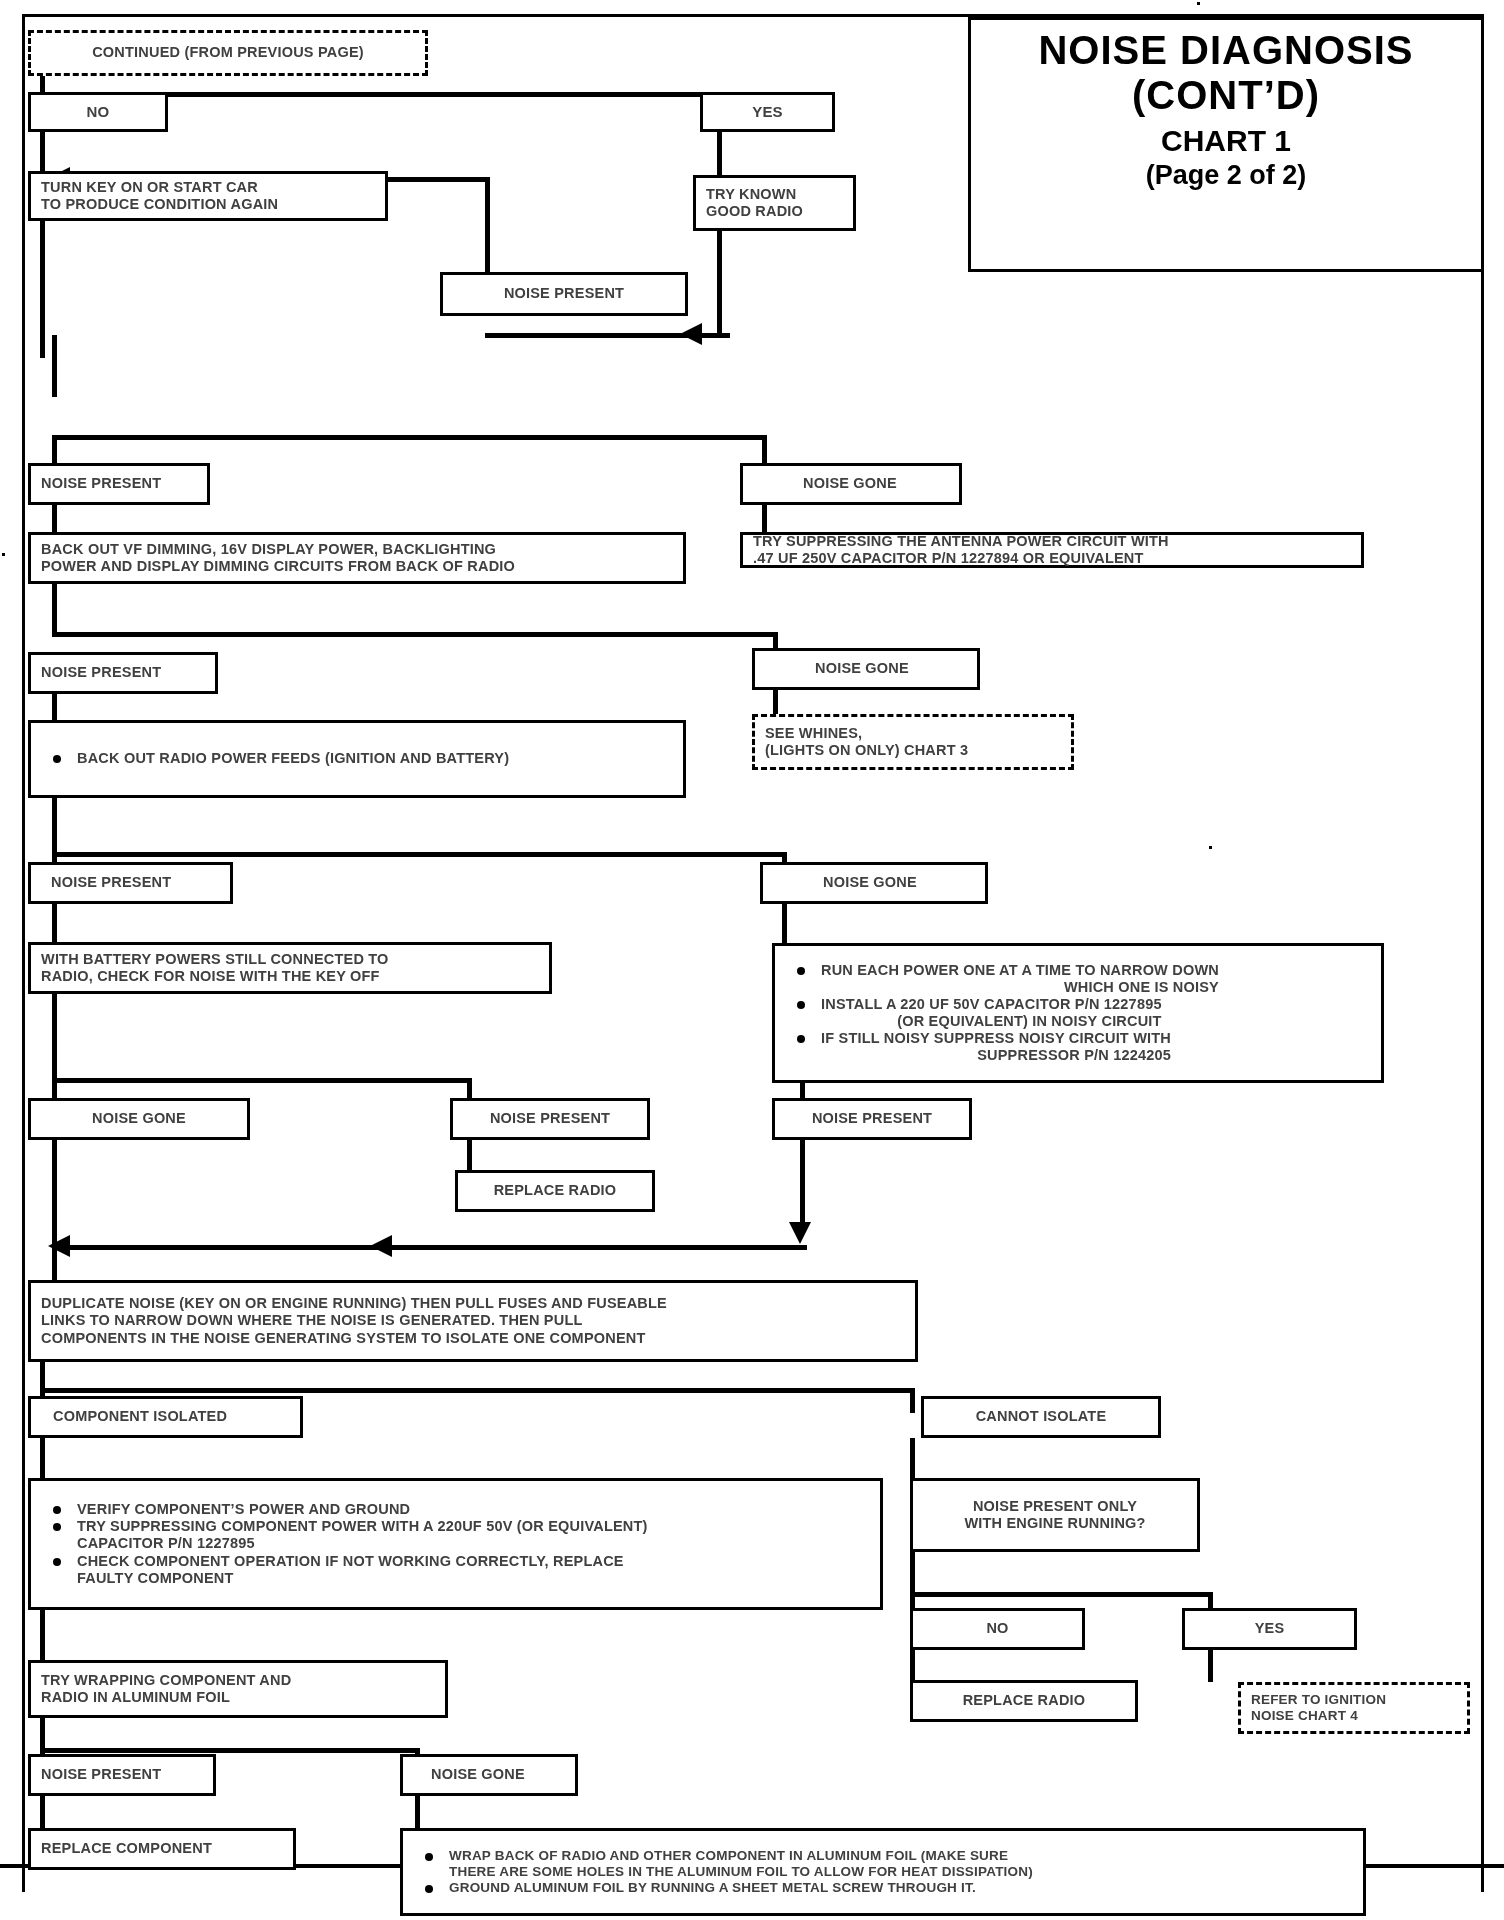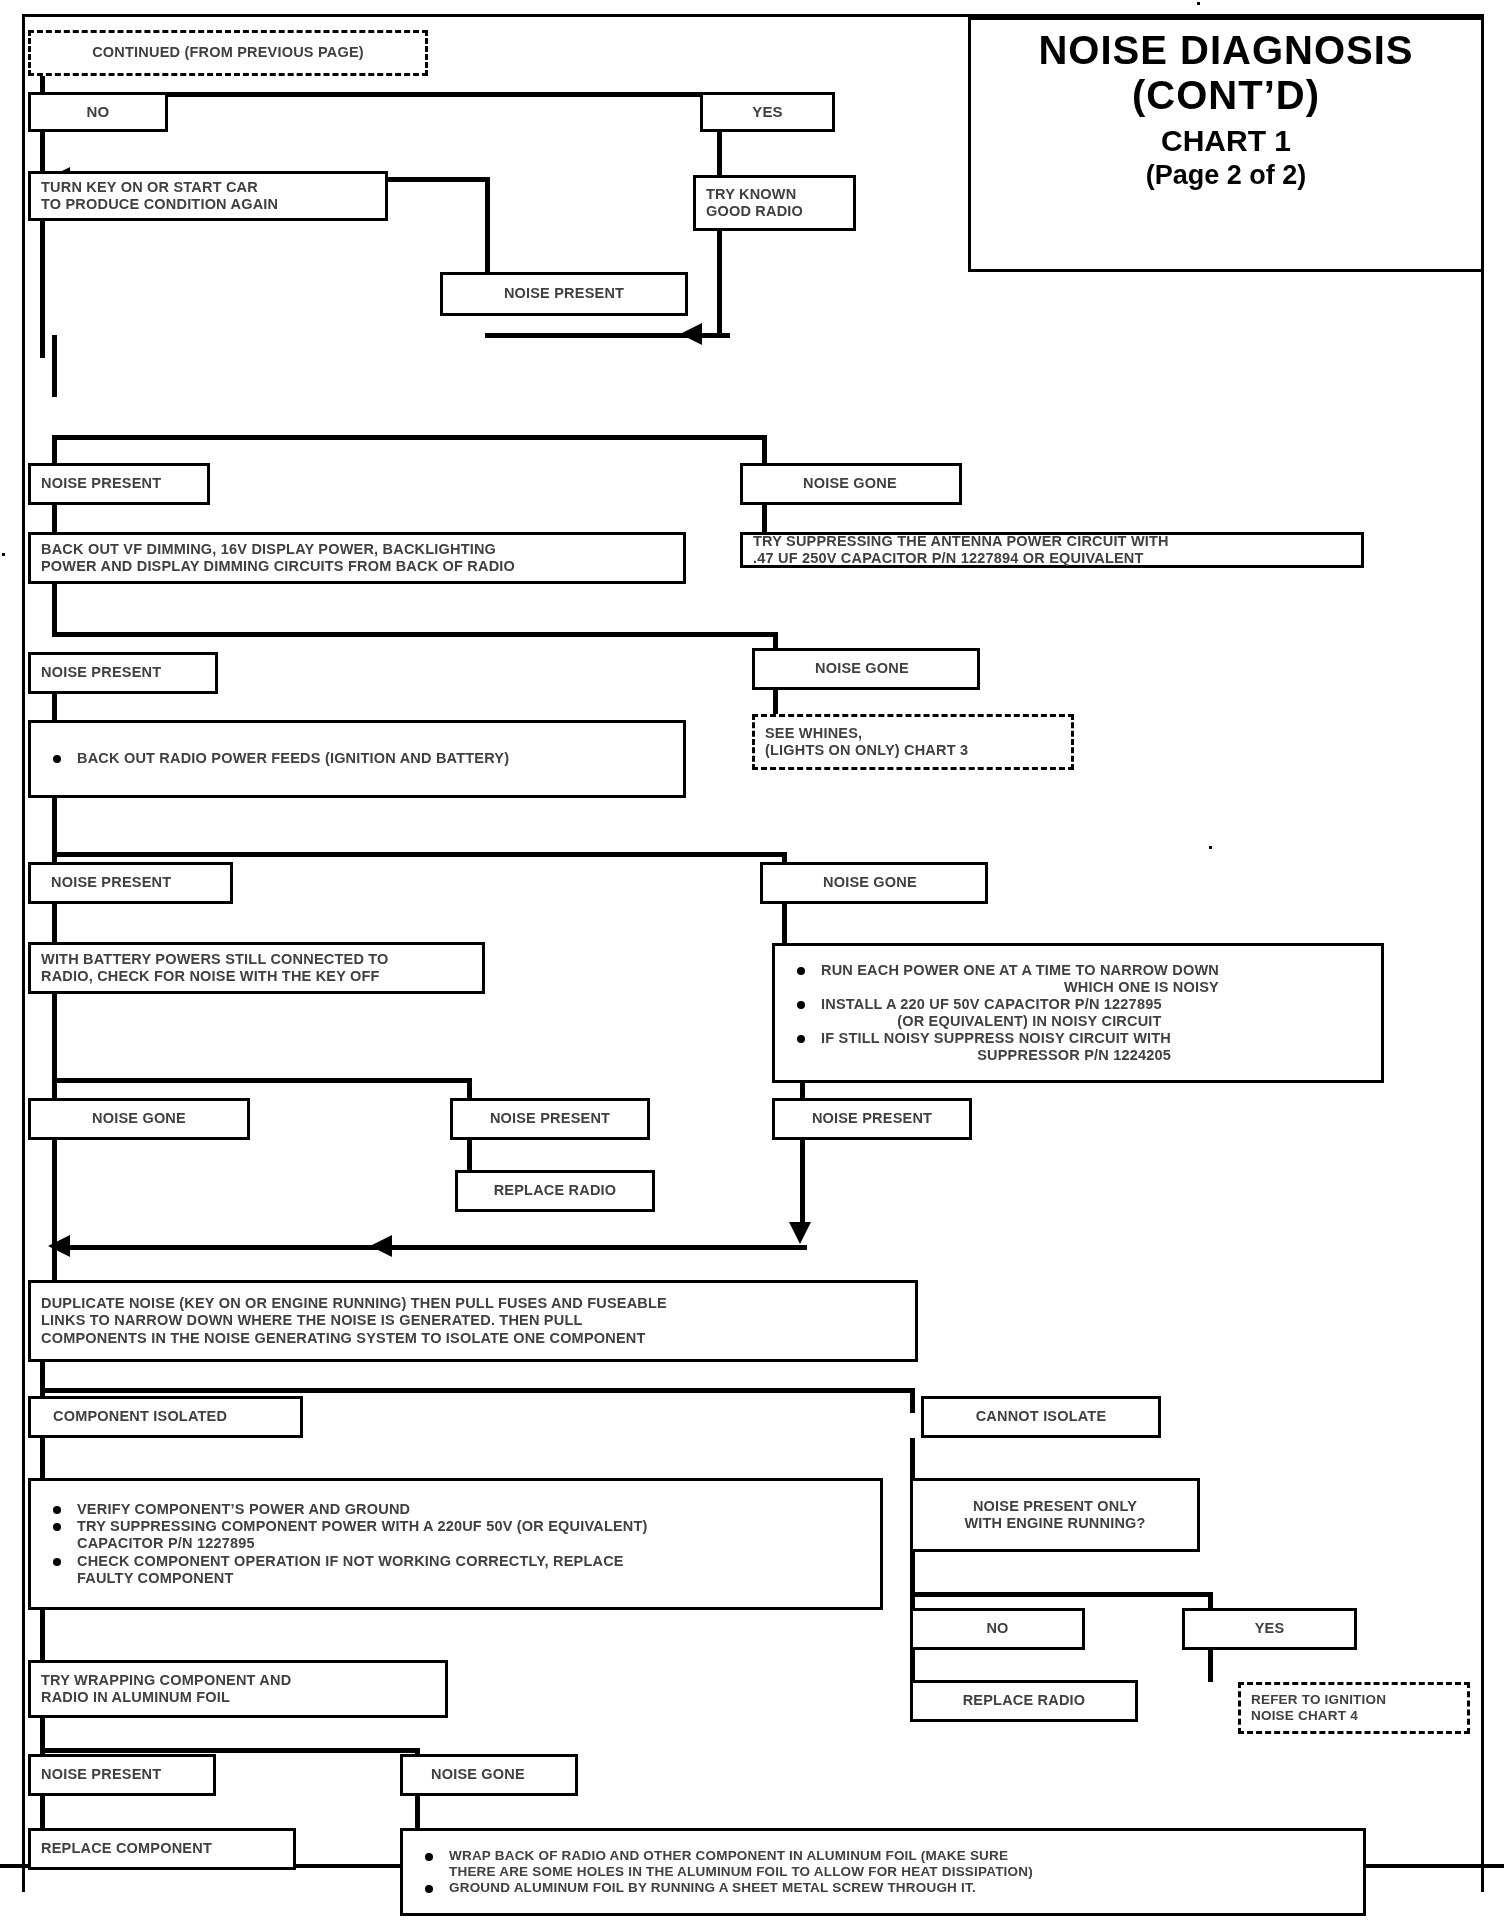--- a/index.html
+++ b/index.html
@@ -219,21 +219,21 @@
   </div>
 
   <div class="box lft pad f14" style="left:28px;top:862px;width:205px;height:42px;padding-left:20px;">
     <span class="t">NOISE PRESENT</span>
   </div>
 
   <div class="box lft pad f14" style="left:760px;top:862px;width:228px;height:42px;padding-left:60px;">
     <span class="t">NOISE GONE</span>
   </div>
 
-  <div class="box lft pad f14" style="left:28px;top:942px;width:457px;height:52px;">
+  <div class="box lft pad f14" style="left:28px;top:942px;width:524px;height:52px;">
     <span class="t">WITH BATTERY POWERS STILL CONNECTED TO</span>
     <span class="t">RADIO, CHECK FOR NOISE WITH THE KEY OFF</span>
   </div>
 
   <div class="box lft f14" style="left:772px;top:943px;width:612px;height:140px;padding:10px 6px;text-align:right;">
     <div class="bl">
       <span class="t">RUN EACH POWER ONE AT A TIME TO NARROW DOWN</span>
       <span class="t">WHICH ONE IS NOISY</span>
     </div>
     <div class="bl">

